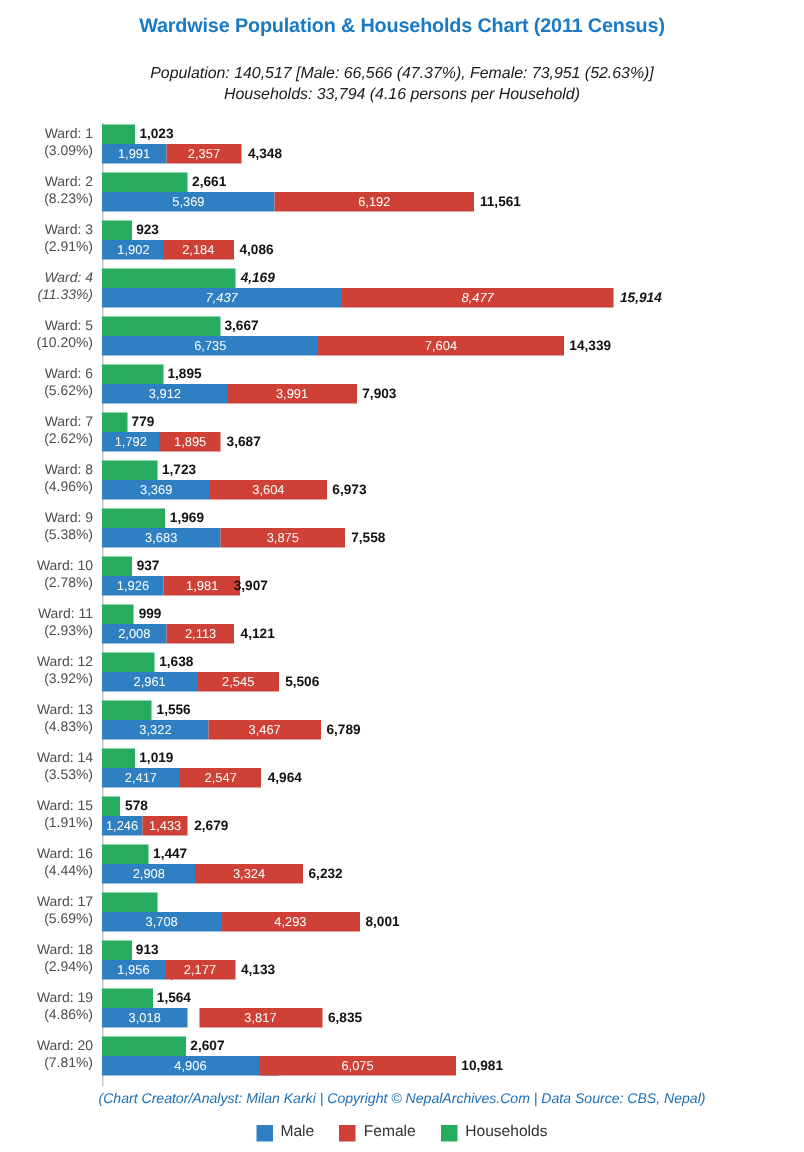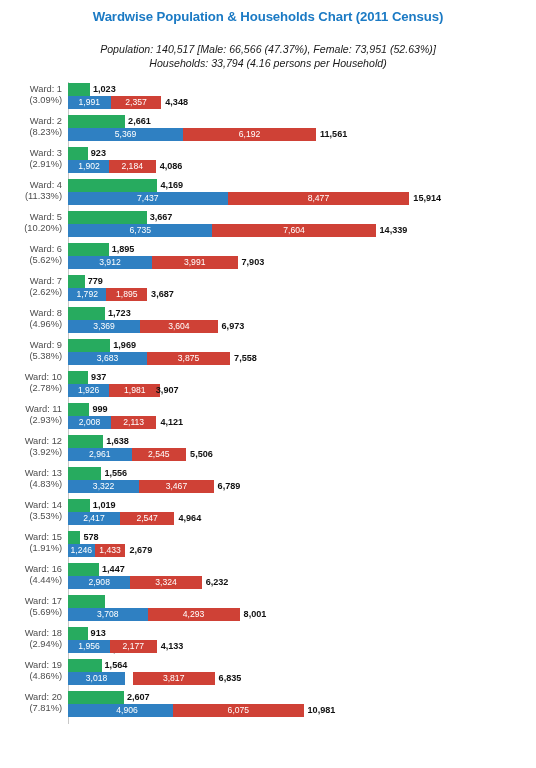--- a/index.html
+++ b/index.html
@@ -129,21 +129,21 @@
             <div class="out-val hh-val" style="left: 22.7983px;">923</div>
             <div class="bar bar-male" style="left: 0px; width: 42px;">
               <span class="inbar-val">1,902</span>
             </div>
             <div class="bar bar-female" style="left: 40.7979px; width: 46.8468px;">
               <span class="inbar-val">2,184</span>
             </div>
             <div class="out-val tot-val" style="left: 91.6447px;">4,086</div>
           </div>
         </div>
-        <div class="row" style="top: 178px;">
+        <div class="row" style="top: 178px; font-style: italic;">
           <div class="row-label">
             <span class="l1">Ward: 4</span>
             <span class="l2">(11.33%)</span>
           </div>
           <div class="bars">
             <div class="bar bar-hh" style="left: 0px; width: 89.425px;"></div>
             <div class="out-val hh-val" style="left: 92.425px;">4,169</div>
             <div class="bar bar-male" style="left: 0px; width: 159.524px;">
               <span class="inbar-val">7,437</span>
             </div>
@@ -421,15 +421,30 @@
             </div>
             <div class="bar bar-female" style="left: 105.234px; width: 130.309px;">
               <span class="inbar-val">6,075</span>
             </div>
             <div class="out-val tot-val" style="left: 239.542px;">10,981</div>
           </div>
         </div>
       </div>
   </div>
 
-
+  <div class="footer">(Chart Creator/Analyst: Milan Karki | Copyright © NepalArchives.Com | Data Source: CBS, Nepal)</div>
+
+  <div class="legend">
+    <div class="legend-item">
+      <span class="swatch" style="background:#2f80c2"></span>
+      <span class="legend-label">Male</span>
+    </div>
+    <div class="legend-item">
+      <span class="swatch" style="background:#cf4136"></span>
+      <span class="legend-label">Female</span>
+    </div>
+    <div class="legend-item">
+      <span class="swatch" style="background:#27ab5f"></span>
+      <span class="legend-label">Households</span>
+    </div>
+  </div>
 
 </div>
 
 </body></html>

